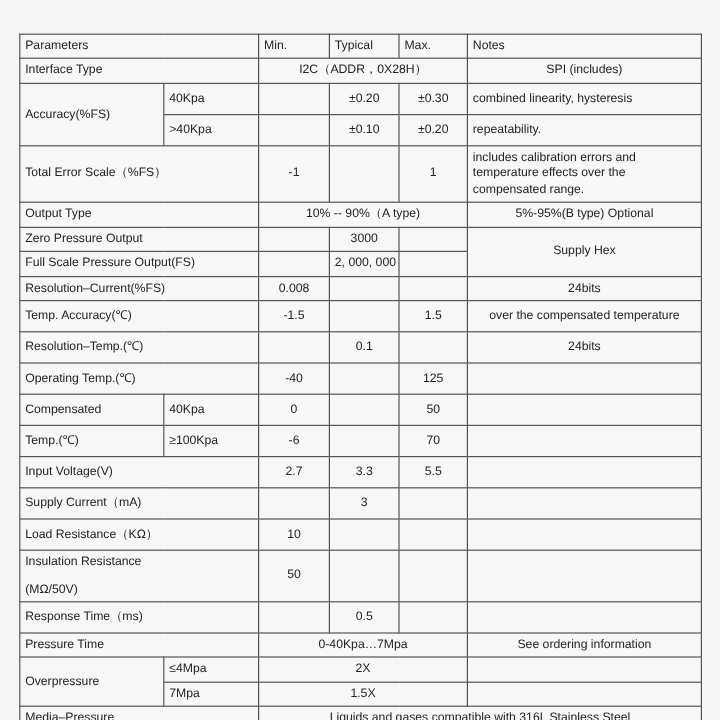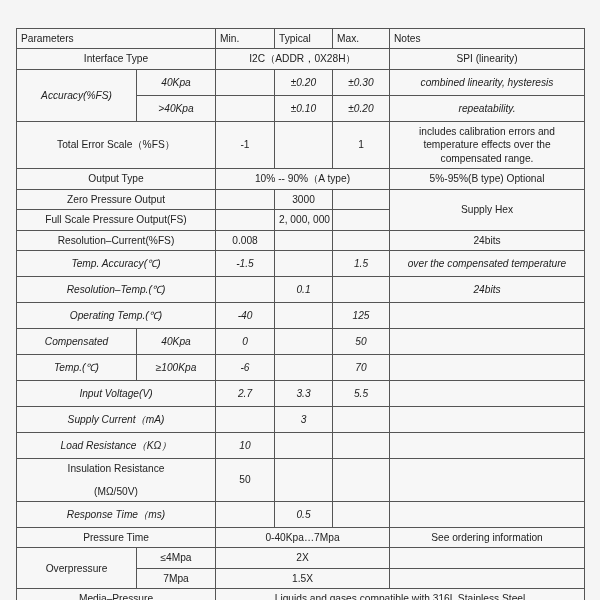--- a/index.html
+++ b/index.html
@@ -43,26 +43,26 @@
   col.c-typ  { width: 58px; }
   col.c-max  { width: 57px; }
   col.c-note { width: 195px; }
 
   .hdr td {
     font-weight: bold;
     font-size: 11.6px;
     padding: 7px 4px;
   }
   .ctr { text-align: center; }
-  .lft { text-align: center; }
+  .lft { text-align: left; }
 
   
   .sec-bot td { border-bottom: 2px solid #8d8d8d; }
 
-  .tall-a td { height: 19px; font-style: italic; }
+  .tall-a td { height: 19px; }
   .multiline { line-height: 1.45; }
   .nowrapcell { white-space: nowrap; }
 </style>
 </head>
 <body>
 
 <div id="sheet">
 <table class="spec">
   <colgroup>
     <col class="c-par">
@@ -78,21 +78,21 @@
       <td colspan="2">Parameters</td>
       <td>Min.</td>
       <td>Typical</td>
       <td>Max.</td>
       <td>Notes</td>
     </tr>
 
     <tr>
       <td colspan="2" class="lft">Interface Type</td>
       <td colspan="3" class="ctr">I2C（ADDR，0X28H）</td>
-      <td class="ctr">SPI (linearity)</td>
+      <td class="ctr">SPI (includes)</td>
     </tr>
 
     <tr class="tall-a">
       <td rowspan="2" class="lft">Accuracy(%FS)</td>
       <td class="lft">40Kpa</td>
       <td class="ctr"></td>
       <td class="ctr">±0.20</td>
       <td class="ctr">±0.30</td>
       <td class="lft">combined linearity, hysteresis</td>
     </tr>

